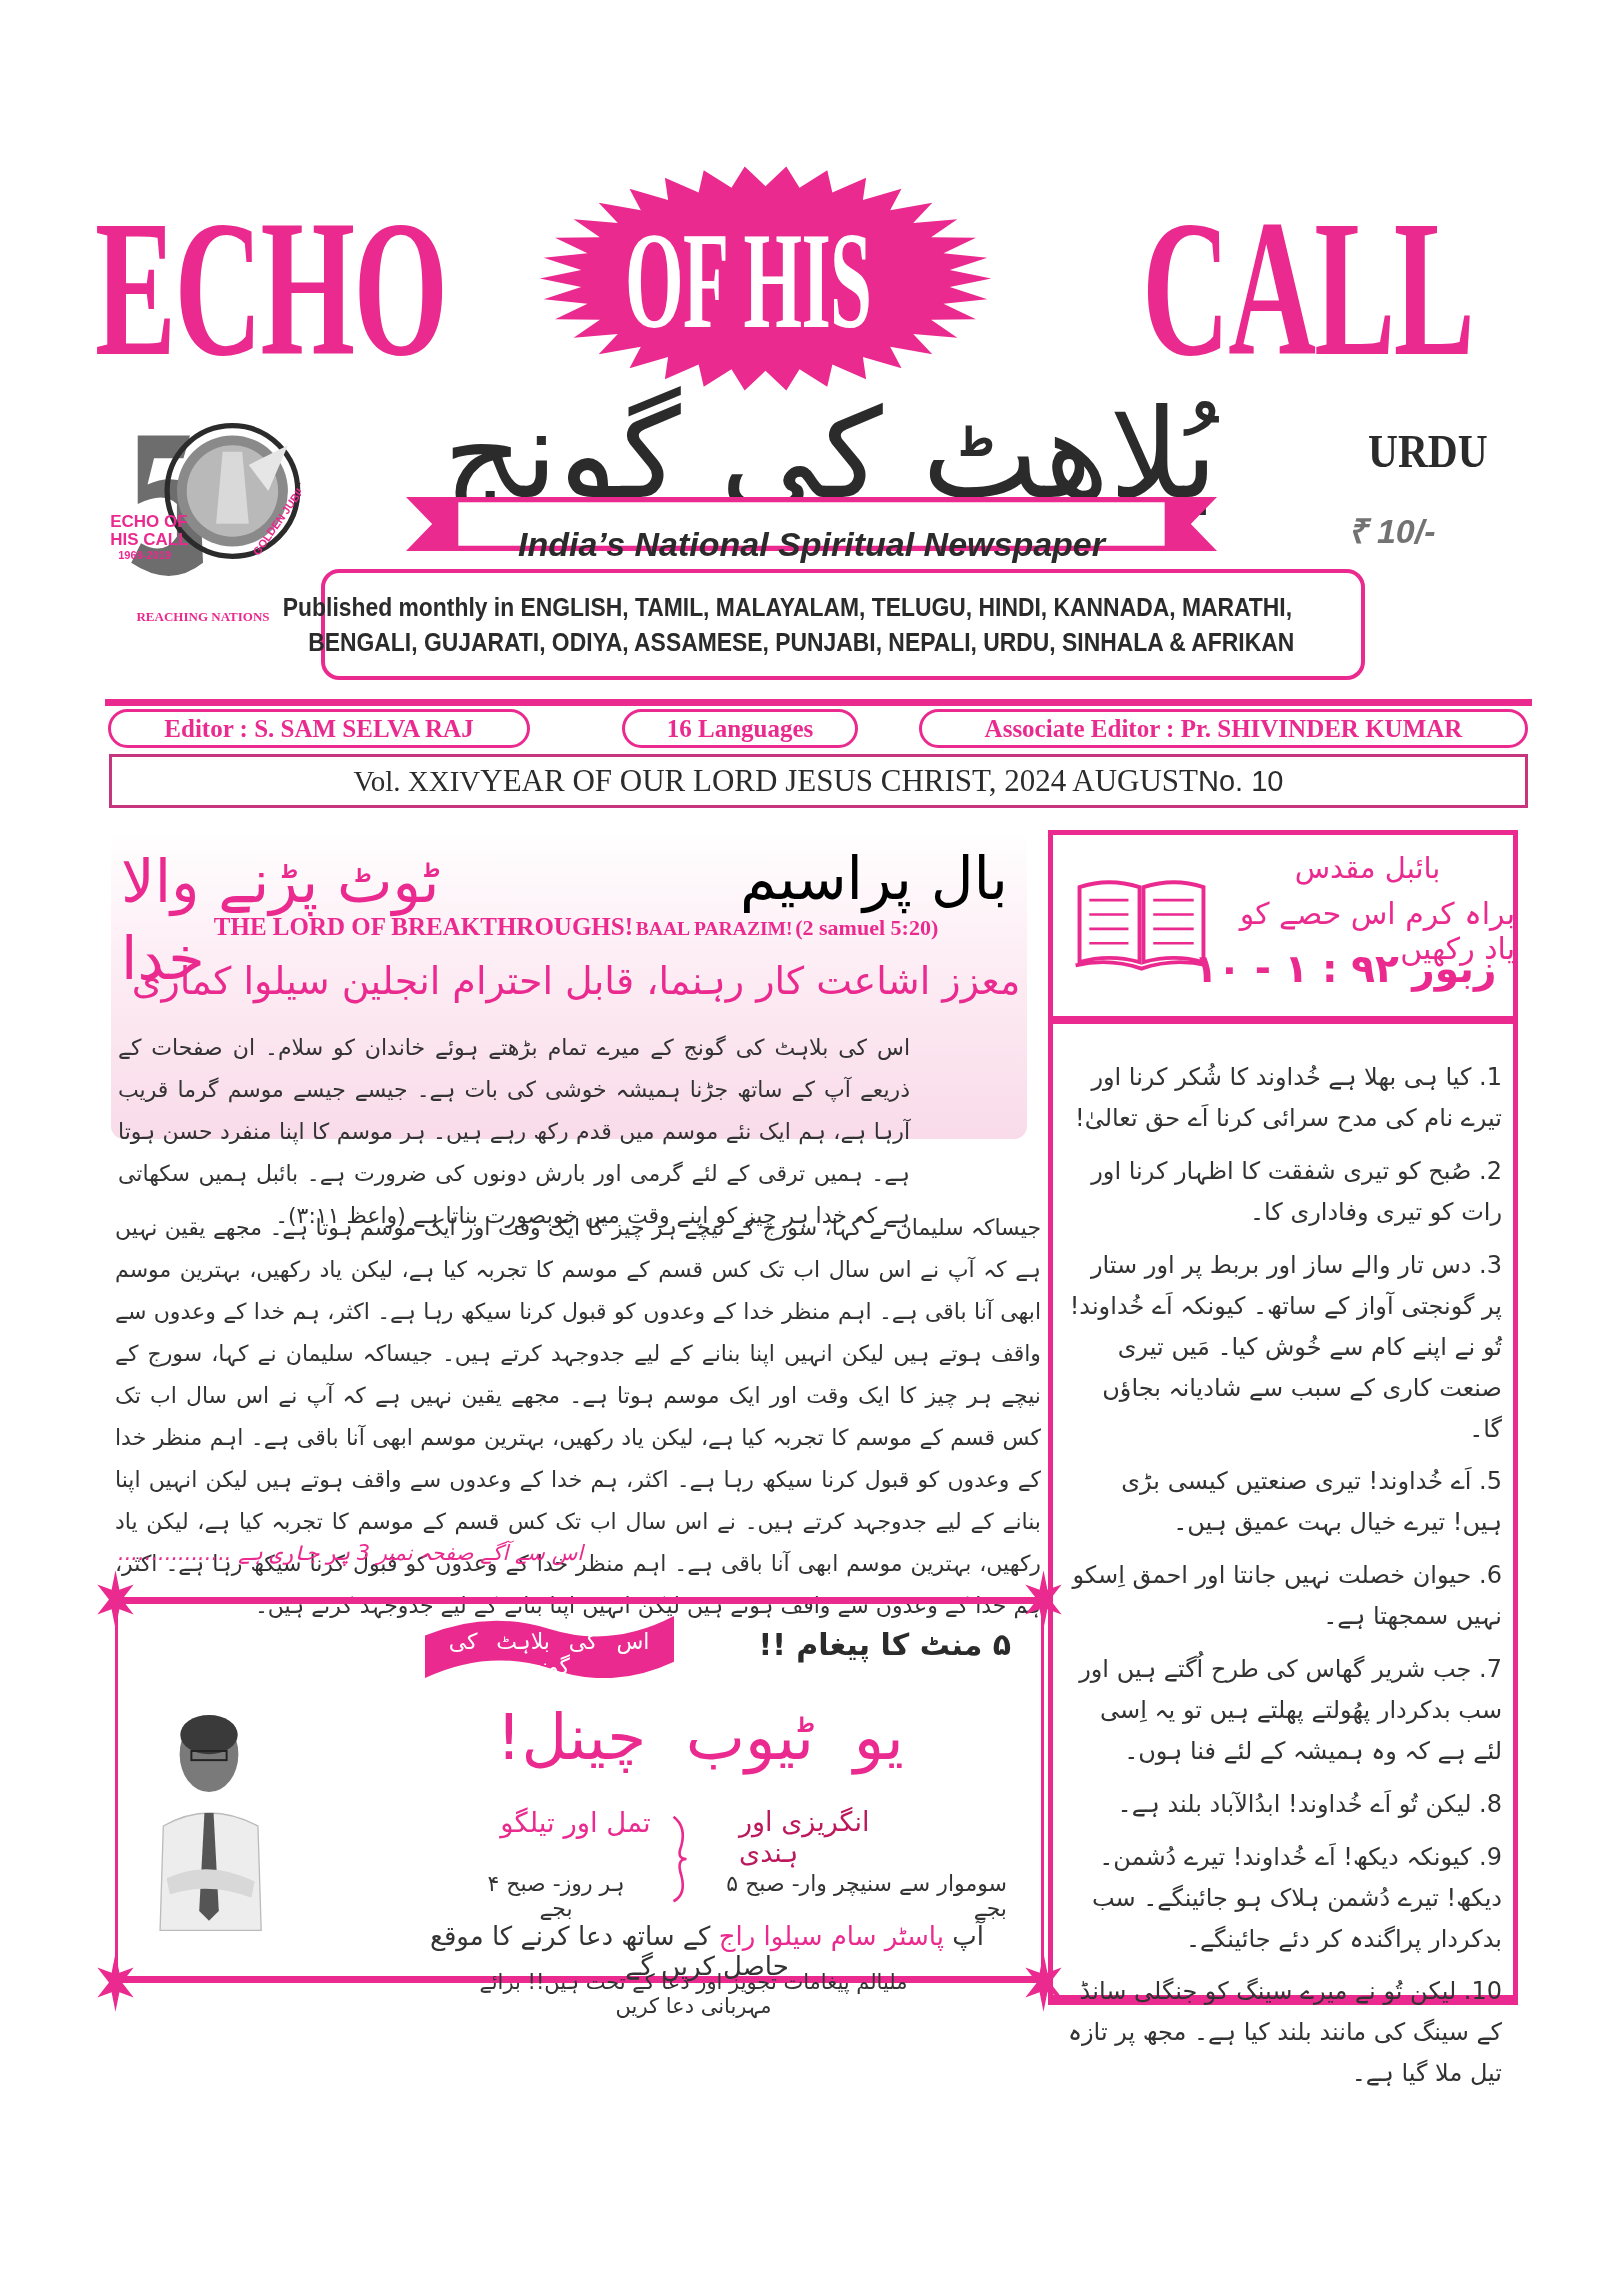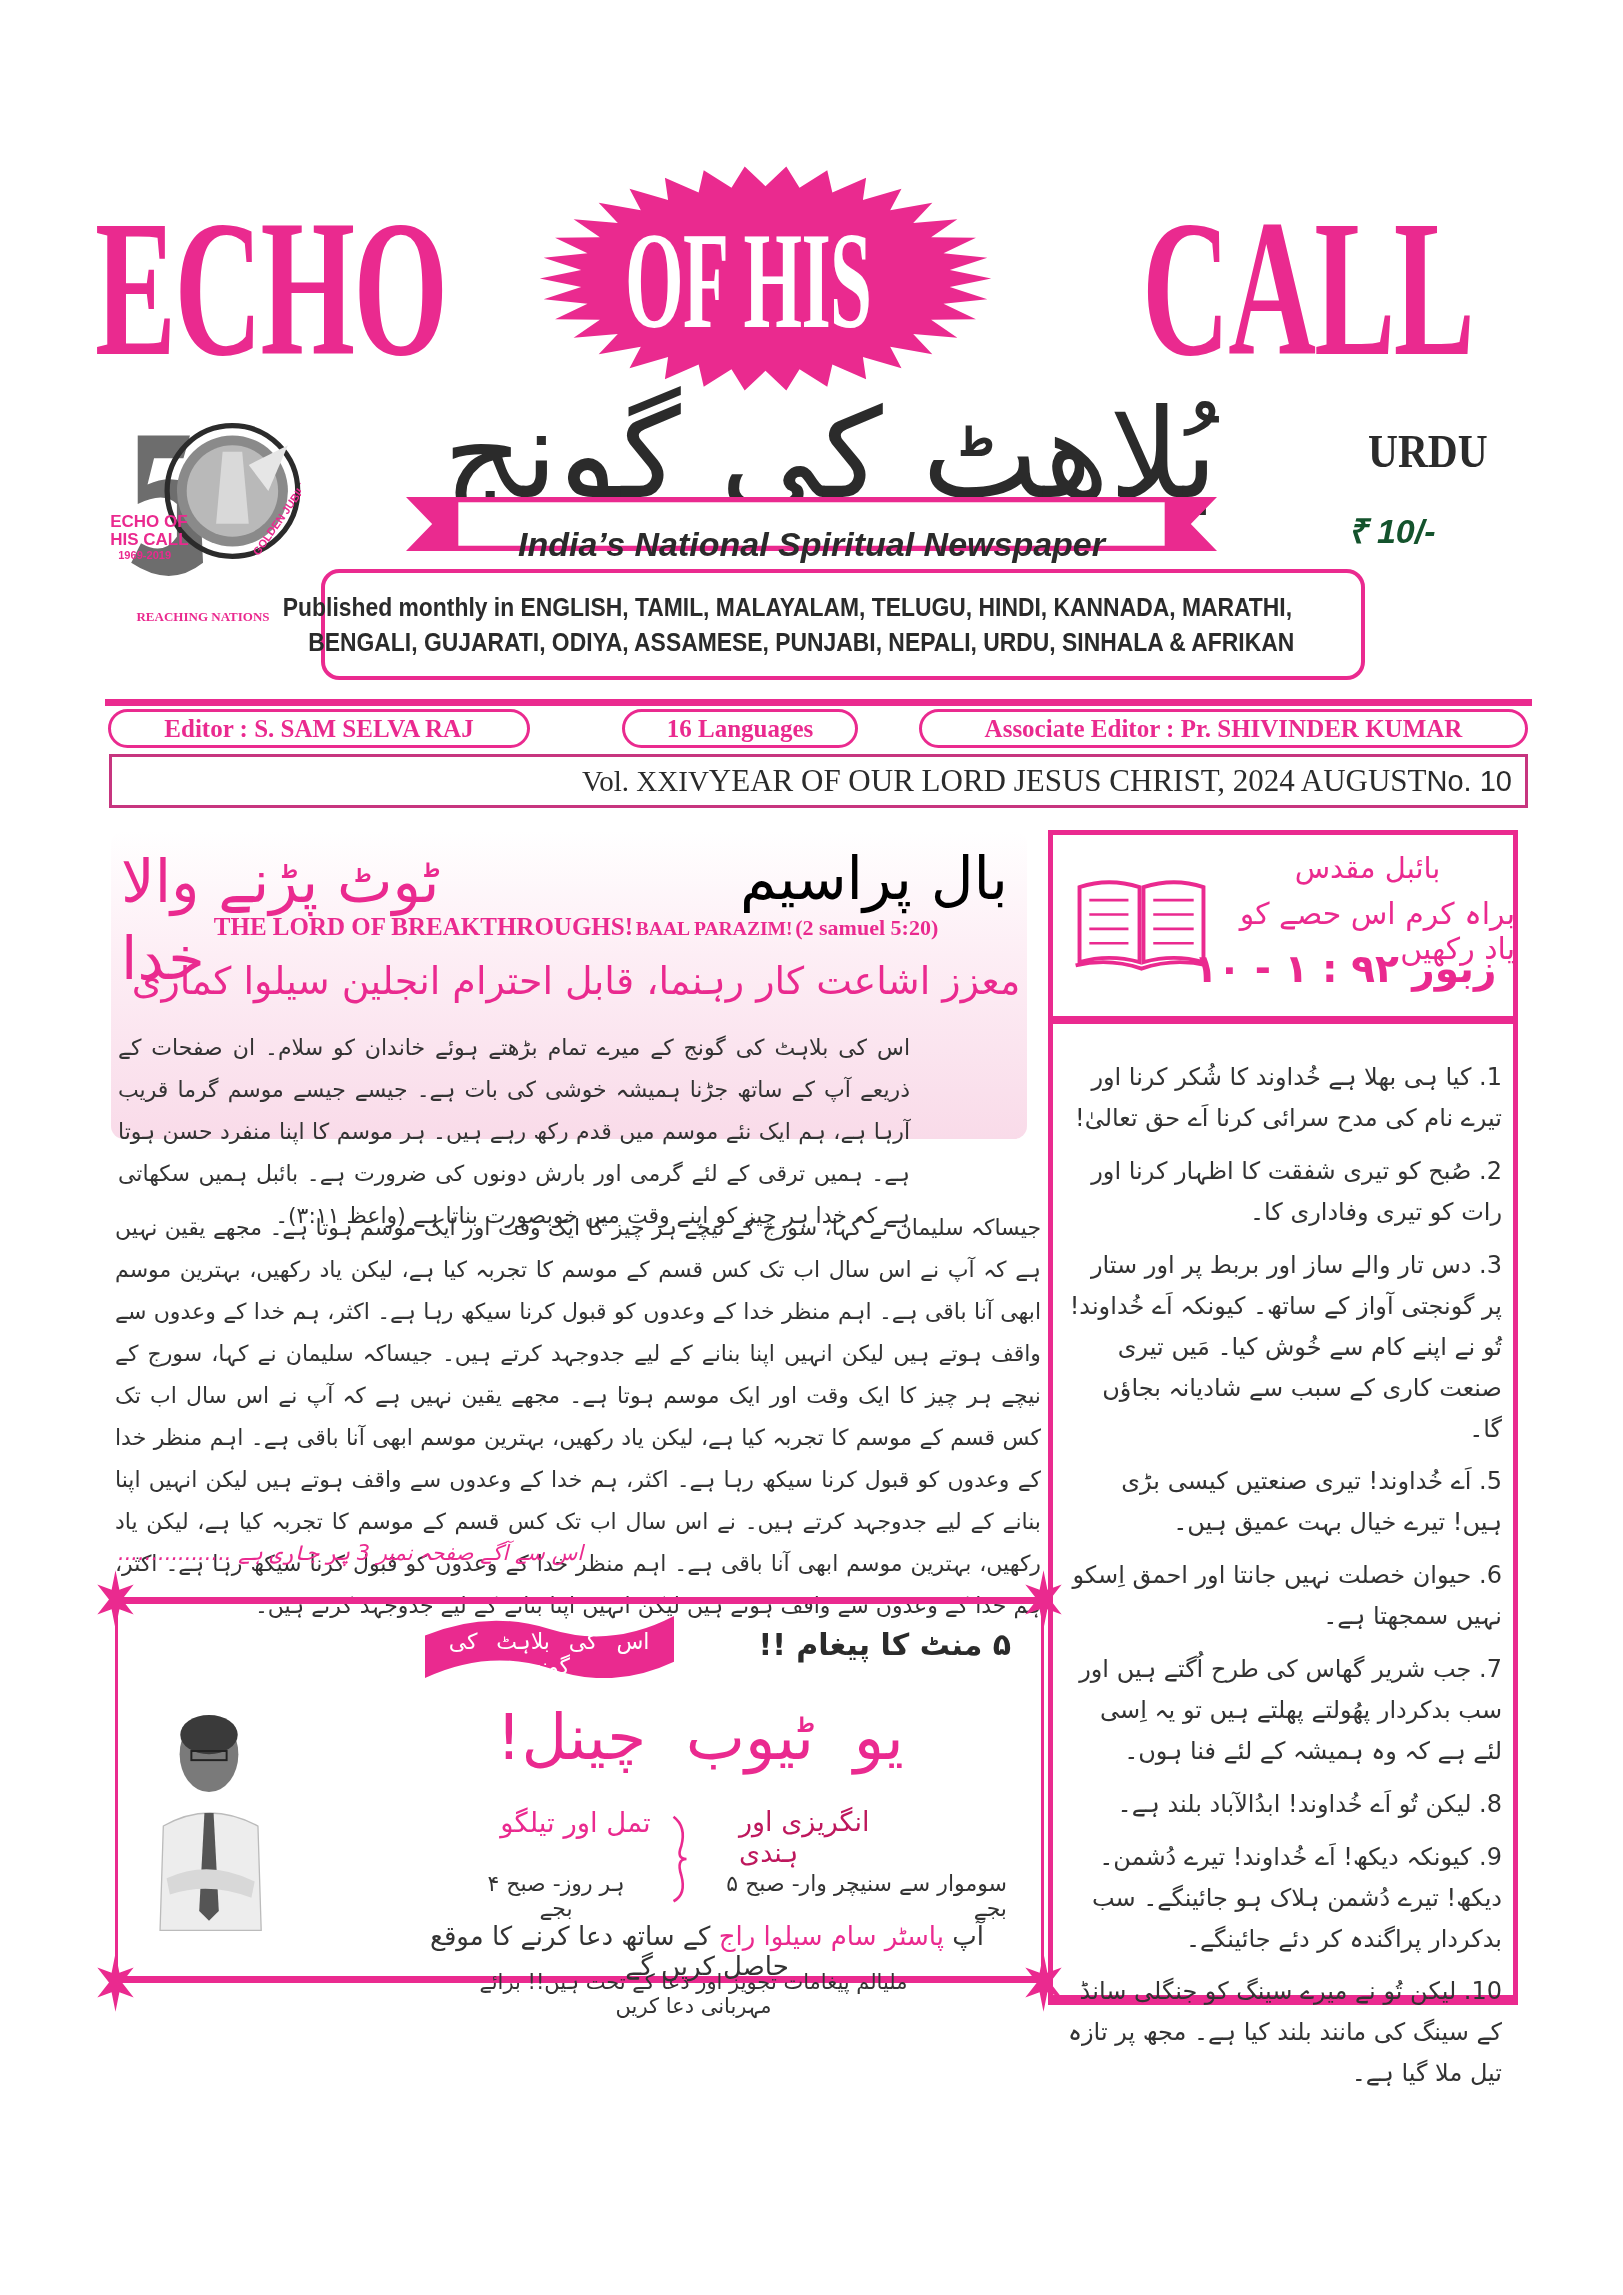--- a/index.html
+++ b/index.html
@@ -13,39 +13,39 @@
   #starburst { position: absolute; left: 530px; top: 164px; width: 471px; height: 229px; }
   #mast-ofhis { position: absolute; left: 625px; top: 213px; font-family: "Liberation Serif", serif; font-weight: bold; color: #fff; font-size: 137px; line-height: 1; transform: scaleX(0.55); transform-origin: left top; white-space: nowrap; letter-spacing: -1.3px; }
 
   
   #urdu-title { position: absolute; left: 366px; top: 386px; width: 929px; text-align: center; direction: rtl; font-family: "DejaVu Sans", sans-serif; font-weight: normal; font-size: 124px; color: #2b2b2b; line-height: 1.1; }
   #lang-label { position: absolute; left: 1368px; top: 425px; font-family: "Liberation Serif", serif; font-weight: bold; font-size: 46px; color: #2b2b2b; transform: scaleX(0.9); transform-origin: left top; }
 
   
   #ribbon { position: absolute; left: 406px; top: 497px; width: 811px; height: 54px; }
   #tagline { position: absolute; left: 458px; top: 501px; width: 707px; height: 47px; text-align: center; font-family: "Liberation Sans", sans-serif; font-weight: bold; font-style: italic; font-size: 34px; line-height: 47px; color: #2b2b2b; margin-top: 20px; }
-  #price { position: absolute; left: 1348px; top: 507px; font-family: "Liberation Sans", sans-serif; font-weight: bold; font-style: italic; font-size: 34px; color: #14532d; }
+  #price { position: absolute; left: 1348px; top: 507px; font-family: "Liberation Sans", sans-serif; font-weight: bold; font-style: italic; font-size: 34px; color: #737373; }
 
   
   #logo { position: absolute; left: 92px; top: 393px; width: 209px; height: 196px; }
   #logo-motto { position: absolute; left: 118px; top: 609px; width: 170px; text-align: center; font-family: "Liberation Serif", serif; font-weight: bold; font-size: 13px; color: #ea2a8f; }
 
   
   #langs-box { position: absolute; left: 321px; top: 569px; width: 1044px; height: 111px; border: 4.6px solid #ea2a8f; border-radius: 18.3px; display: flex; flex-direction: column; justify-content: center; align-items: flex-end; }
   #langs-box span { display: block; font-family: "Liberation Sans", sans-serif; font-weight: bold; font-size: 26px; line-height: 35px; color: #2b2b2b; transform: scaleX(0.88); white-space: nowrap; }
 
   
   #editor-rule { position: absolute; left: 105px; top: 699px; width: 1427px; height: 6.5px; background: #ea2a8f; }
   .pill { position: absolute; top: 709px; height: 39px; border: 3.3px solid #ea2a8f; border-radius: 19.6px; display: flex; align-items: center; justify-content: center; font-family: "Liberation Serif", serif; font-weight: bold; font-size: 25px; color: #ea2a8f; white-space: nowrap; }
   #pill-editor { left: 108px; width: 422px; }
   #pill-langs { left: 622px; width: 236px; }
   #pill-assoc { left: 919px; width: 609px; }
 
   
-  #vol-bar { position: absolute; left: 109px; top: 754px; width: 1419px; height: 54px; border: 3.9px solid #c7357f; display: flex; align-items: center; justify-content: flex-end; padding: 4px 13px; font-family: "Liberation Serif", serif; color: #2b2b2b; }
+  #vol-bar { position: absolute; left: 109px; top: 754px; width: 1419px; height: 54px; border: 3.9px solid #c7357f; display: flex; align-items: center; justify-content: center; padding: 4px 13px; font-family: "Liberation Serif", serif; color: #2b2b2b; }
   #vol-bar .v { font-size: 29px; }
   #vol-bar .y { font-size: 31px; }
   #vol-bar .n { font-size: 29px; font-family: "Liberation Sans", sans-serif; }
 
   
   #article-head { position: absolute; left: 111px; top: 831px; width: 916px; height: 308px; background: linear-gradient(#ffffff 0%, #fdeef5 40%, #f9dbe9 100%); border-radius: 13px; }
   #art-title-r { position: absolute; left: 707px; top: 841px; width: 301px; text-align: right; direction: rtl; font-size: 59px; color: #000000; line-height: 1.3; }
   #art-title-l { position: absolute; left: 121px; top: 844px; width: 366px; text-align: left; direction: rtl; font-size: 59px; color: #ea2a8f; line-height: 1.3; }
   #art-eng { position: absolute; left: 118px; top: 913px; width: 916px; text-align: center; font-family: "Liberation Serif", serif; font-weight: bold; color: #ea2a8f; white-space: nowrap; }
   #art-eng .a { font-size: 25px; }

